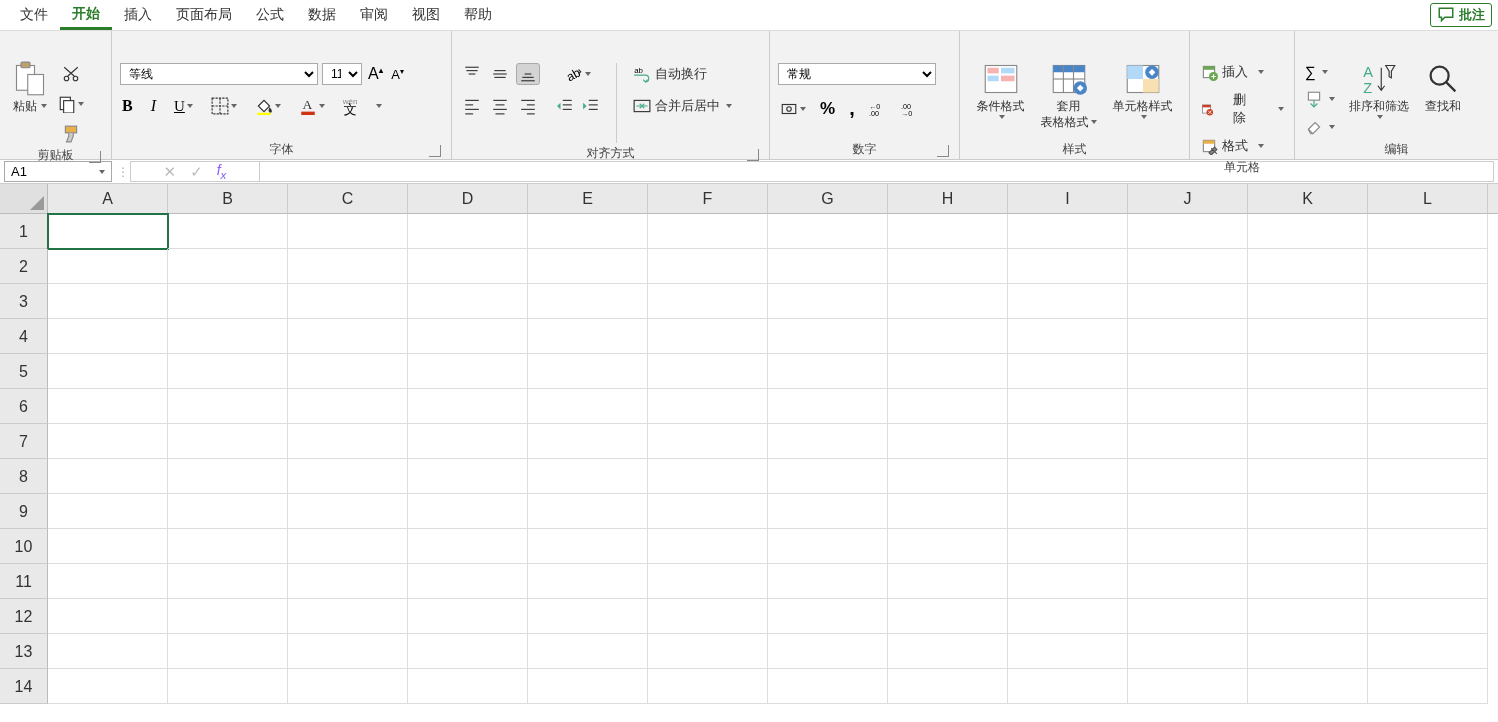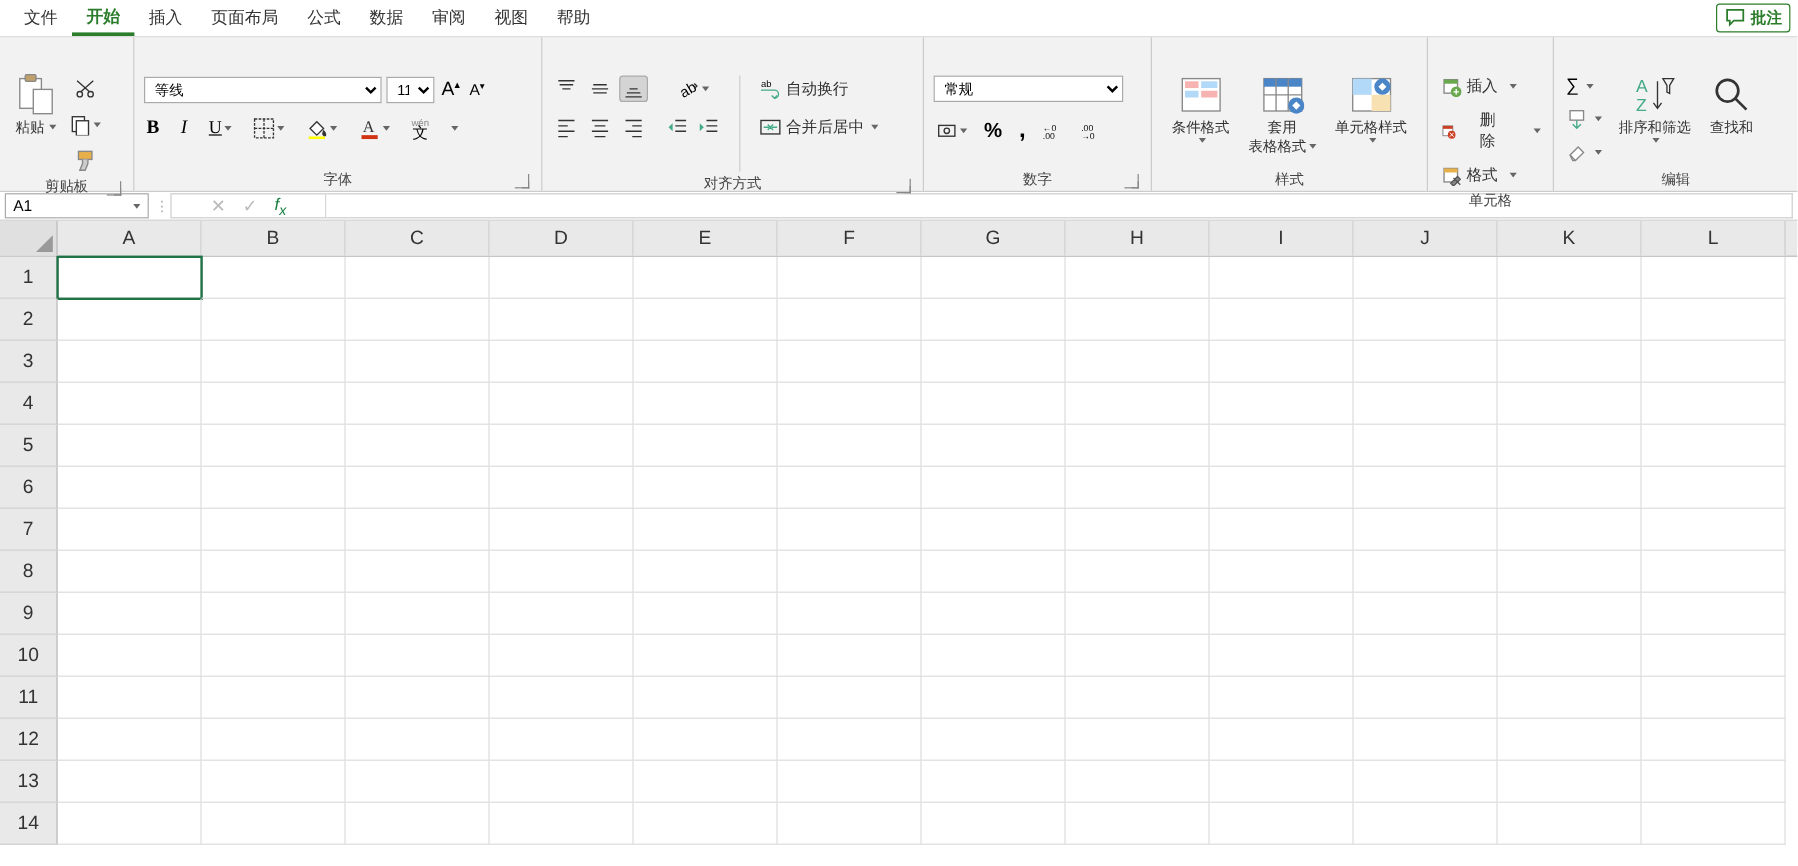--- a/index.html
+++ b/index.html
@@ -25,21 +25,21 @@
   .btn-lg { flex-direction:column; font-size:12px; color:#333; gap:2px; padding:2px 4px; text-align:center; line-height:14px;}
   .dropdown-arrow { width:0;height:0;border-left:3px solid transparent;border-right:3px solid transparent;border-top:4px solid #666; margin-left:2px;}
   
   .font-select { background:#fff; border:1px solid #aaa; height:22px; font-size:12px; padding:0 4px; }
   .font-name { width:198px;}
   .font-size { width:40px;}
   .num-format { width:158px;}
   
   
   .formula-bar { display:flex; height:24px; border-bottom:1px solid #ccc; align-items:stretch; }
-  .name-box { width:120px; border:1px solid #aaa; margin:1px 4px; display:flex; align-items:center; padding:0 6px; font-size:13px; justify-content:space-between;}
+  .name-box { width:108px; border:1px solid #aaa; margin:1px 4px; display:flex; align-items:center; padding:0 6px; font-size:13px; justify-content:space-between;}
   .fb-sep { width:14px; display:flex; align-items:center; justify-content:center; color:#aaa;}
   .fb-btns { display:flex; align-items:center; border:1px solid #ccc; margin:1px 0; padding:0 6px; gap:14px; width:130px; justify-content:center;}
   .fb-input { flex:1; border:1px solid #ccc; border-left:none; margin:1px 4px 1px 0; }
   
   
   .grid-area { position:relative; height:538px; overflow:hidden;}
   .col-headers { display:flex; height:30px; background:#e9e9e9; border-bottom:1px solid #bbb;}
   .corner { width:48px; background:#e0e0e0; border-right:1px solid #bbb; position:relative;}
   .corner::after{ content:''; position:absolute; right:3px; bottom:3px; width:0;height:0; border-right:14px solid #999; border-top:14px solid transparent;}
   .col-h { flex: 0 0 120px; text-align:center; line-height:30px; border-right:1px solid #ccc; font-size:16px; color:#333; background:#e9e9e9;}
@@ -444,21 +444,21 @@
 
 <div class="formula-bar">
   <div class="name-box">
     <span>A1</span>
     <span class="dropdown-arrow"></span>
   </div>
   <div class="fb-sep">⋮</div>
   <div class="fb-btns">
     <span style="color:#bbb;font-size:15px;">✕</span>
     <span style="color:#bbb;font-size:15px;">✓</span>
-    <span style="font-style:italic;color:#15803d;font-size:14px;">f<sub>x</sub></span>
+    <span style="font-style:italic;color:#8b5cf6;font-size:14px;">f<sub>x</sub></span>
   </div>
   <input class="fb-input" value="" style="">
 </div>
 
 <div class="grid-area">
   <div class="col-headers">
     <div class="corner"></div>
     <div class="col-h">A</div>
     <div class="col-h">B</div>
     <div class="col-h">C</div>

